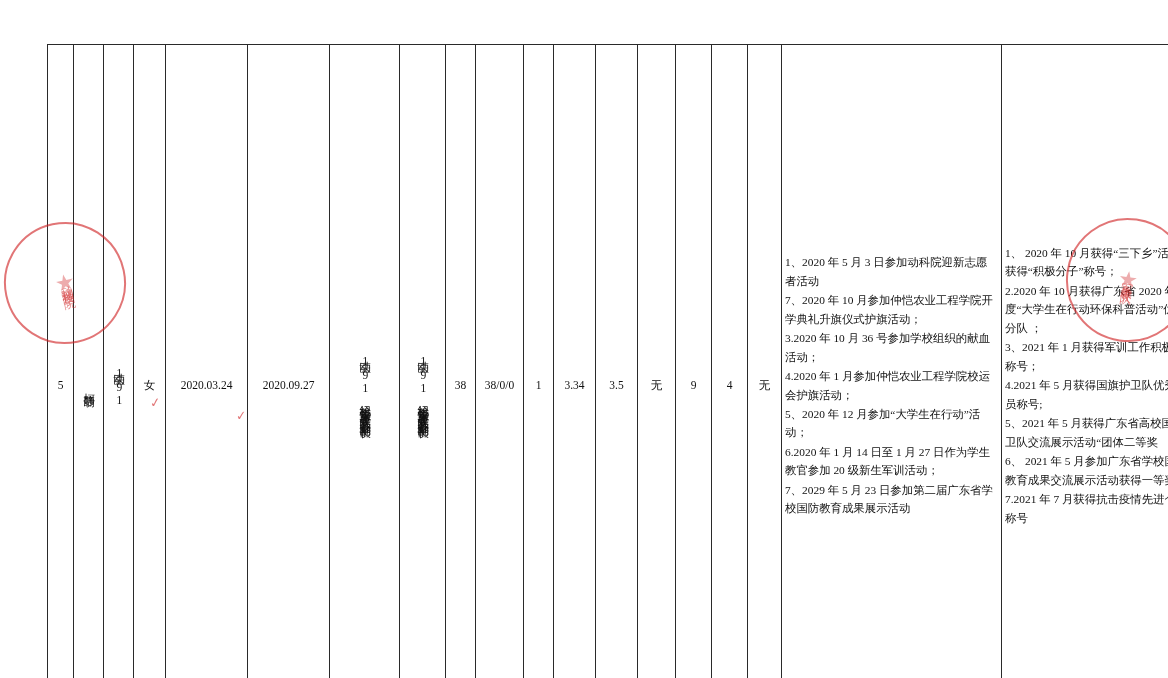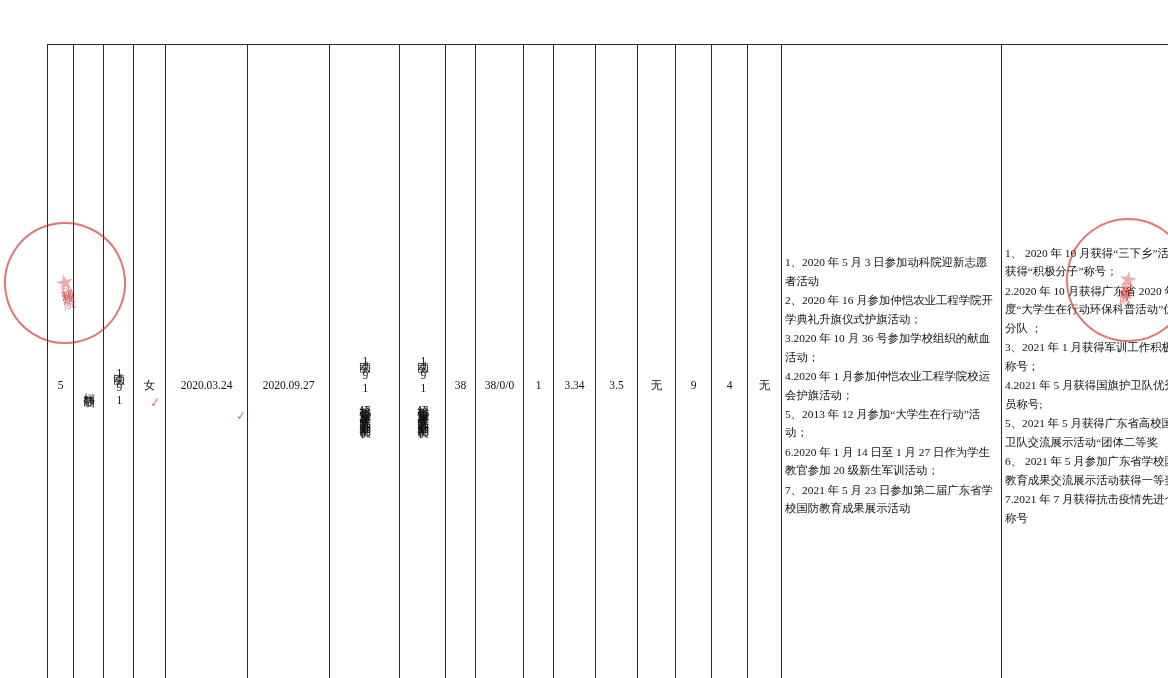--- a/index.html
+++ b/index.html
@@ -212,26 +212,26 @@
         <td class="cellnum">1</td>
         <td class="cellnum">3.34</td>
         <td class="cellnum">3.5</td>
         <td class="cellnum">无</td>
         <td class="cellnum">9</td>
         <td class="cellnum">4</td>
         <td class="cellnum">无</td>
         <td class="para-list">
           <div>
               <p>1、2020 年 5 月 3 日参加动科院迎新志愿者活动</p>
-              <p>2、2020 年 16 月参加仲恺农业工程学院开学典礼升旗仪式护旗活动；</p>
+              <p>7、2020 年 10 月参加仲恺农业工程学院开学典礼升旗仪式护旗活动；</p>
               <p>3.2020 年 10 月 36 号参加学校组织的献血活动；</p>
               <p>4.2020 年 1 月参加仲恺农业工程学院校运会护旗活动；</p>
-              <p>5、2013 年 12 月参加“大学生在行动”活动；</p>
+              <p>5、2020 年 12 月参加“大学生在行动”活动；</p>
               <p>6.2020 年 1 月 14 日至 1 月 27 日作为学生教官参加 20 级新生军训活动；</p>
-              <p>7、2021 年 5 月 23 日参加第二届广东省学校国防教育成果展示活动</p>
+              <p>7、2029 年 5 月 23 日参加第二届广东省学校国防教育成果展示活动</p>
             </div>
         </td>
         <td class="para-list">
           <div>
               <p>1、 2020 年 10 月获得“三下乡”活动中获得“积极分子”称号；</p>
               <p>2.2020 年 10 月获得广东省 2020 年度“大学生在行动环保科普活动”优秀小分队 ；</p>
               <p>3、2021 年 1 月获得军训工作积极分子称号；</p>
               <p>4.2021 年 5 月获得国旗护卫队优秀队员称号;</p>
               <p>5、2021 年 5 月获得广东省高校国旗护卫队交流展示活动“团体二等奖</p>
               <p>6、 2021 年 5 月参加广东省学校国防教育成果交流展示活动获得一等奖;</p>

